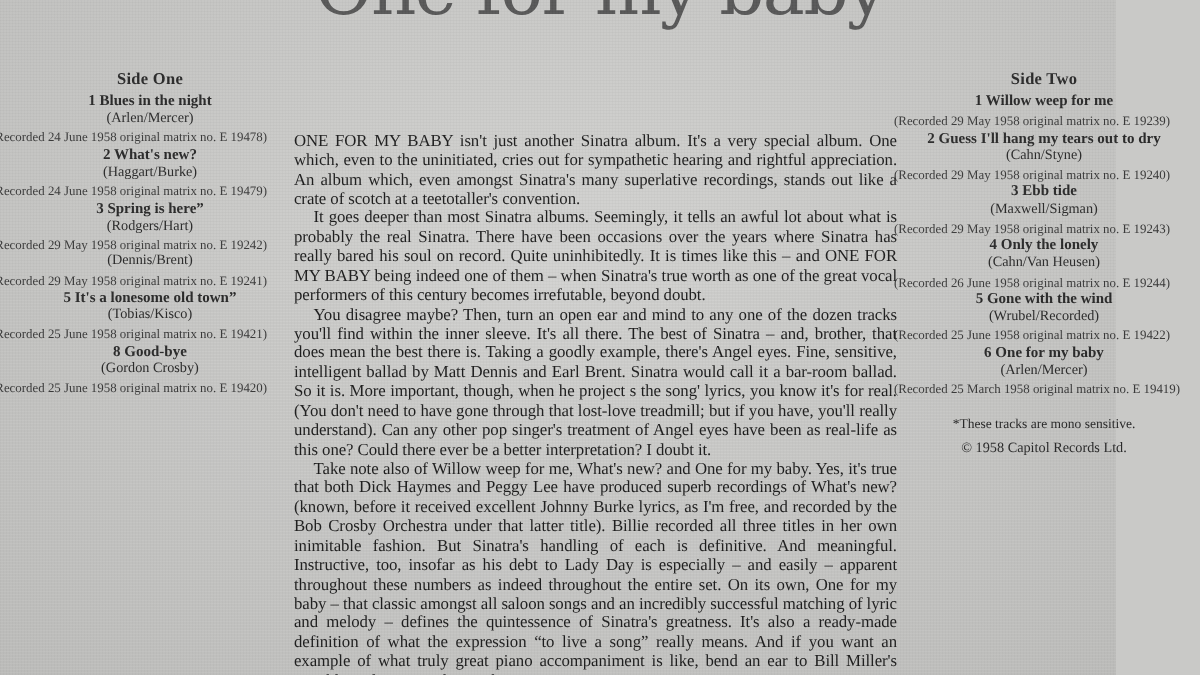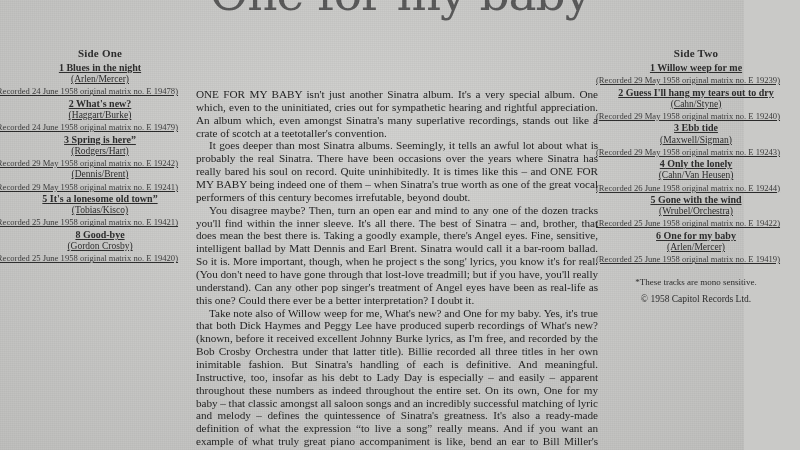--- a/index.html
+++ b/index.html
@@ -62,21 +62,20 @@
   #side-two { left: 598px; }
 
   .side-head {
     font-weight: bold;
     font-size: 11px;
     margin-bottom: 2px;
     letter-spacing: .2px;
   }
   .track {
     margin-bottom: 0px;
-    text-decoration: underline;
   }
   .track-title {
     font-weight: bold;
     font-size: 10px;
     line-height: 1.22;
   }
   .track-writer {
     font-size: 9.5px;
     line-height: 1.18;
   }
@@ -184,27 +183,27 @@
       <div class="track-writer">(Maxwell/Sigman)</div>
       <div class="track-matrix">(Recorded 29 May 1958 original matrix no. E 19243)</div>
     </div>
     <div class="track">
       <div class="track-title">4 Only the lonely</div>
       <div class="track-writer">(Cahn/Van Heusen)</div>
       <div class="track-matrix">(Recorded 26 June 1958 original matrix no. E 19244)</div>
     </div>
     <div class="track">
       <div class="track-title">5 Gone with the wind</div>
-      <div class="track-writer">(Wrubel/Orchestra)</div>
+      <div class="track-writer">(Wrubel/Recorded)</div>
       <div class="track-matrix">(Recorded 25 June 1958 original matrix no. E 19422)</div>
     </div>
     <div class="track">
       <div class="track-title">6 One for my baby</div>
       <div class="track-writer">(Arlen/Mercer)</div>
-      <div class="track-matrix">(Recorded 25 June 1958 original matrix no. E 19419)</div>
+      <div class="track-matrix">(Recorded 25 March 1958 original matrix no. E 19419)</div>
     </div>
 
     <div class="footnote">*These tracks are mono sensitive.</div>
     <div class="copyright">© 1958 Capitol Records Ltd.</div>
   </div>
 
   <div id="body-copy">
     <p class="first">ONE FOR MY BABY isn't just another Sinatra album. It's a very special album. One which, even to the uninitiated, cries out for sympathetic hearing and rightful appreciation. An album which, even amongst Sinatra's many superlative recordings, stands out like a crate of scotch at a teetotaller's convention.</p>
     <p>It goes deeper than most Sinatra albums. Seemingly, it tells an awful lot about what is probably the real Sinatra. There have been occasions over the years where Sinatra has really bared his soul on record. Quite uninhibitedly. It is times like this – and ONE FOR MY BABY being indeed one of them – when Sinatra's true worth as one of the great vocal performers of this century becomes irrefutable, beyond doubt.</p>
     <p>You disagree maybe? Then, turn an open ear and mind to any one of the dozen tracks you'll find within the inner sleeve. It's all there. The best of Sinatra – and, brother, that does mean the best there is. Taking a goodly example, there's Angel eyes. Fine, sensitive, intelligent ballad by Matt Dennis and Earl Brent. Sinatra would call it a bar-room ballad. So it is. More important, though, when he project s the song' lyrics, you know it's for real. (You don't need to have gone through that lost-love treadmill; but if you have, you'll really understand). Can any other pop singer's treatment of Angel eyes have been as real-life as this one? Could there ever be a better interpretation? I doubt it.</p>

